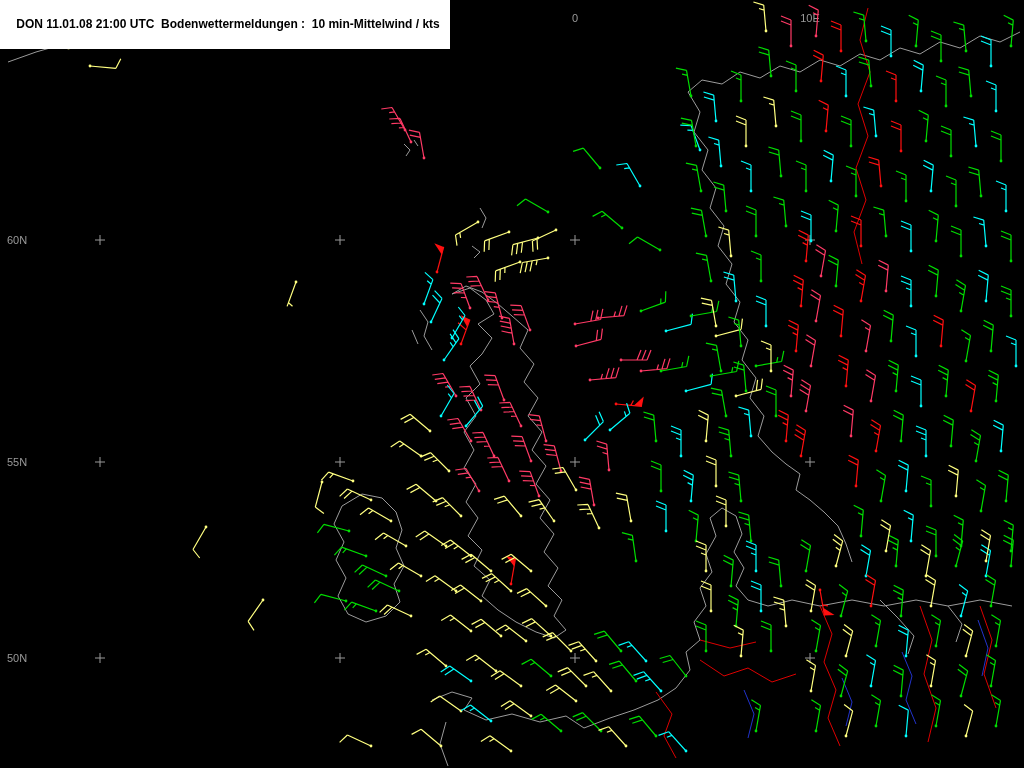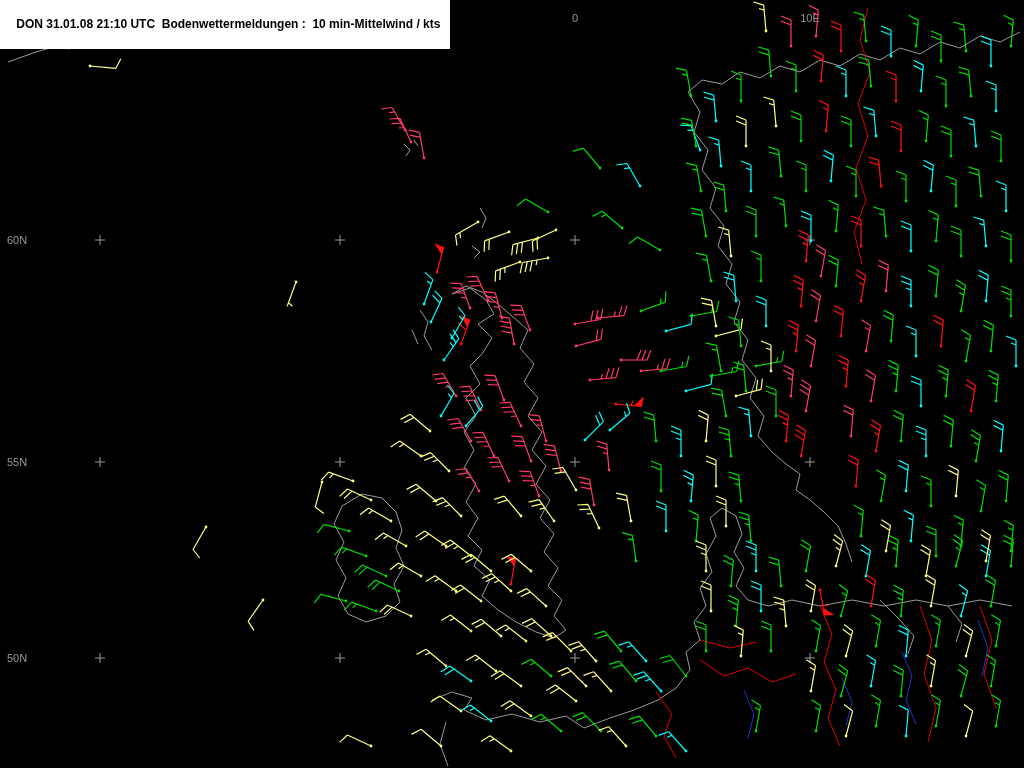--- a/index.html
+++ b/index.html
@@ -1369,15 +1369,15 @@
           <circle cx="986" cy="561" r="1.4" fill="#ffff80"></circle>
         </g>
         <g>
           <path d="M1011,551L1013.3,525.1M1013.3,525.1L1003.7,520.2M1012.8,530.1L1008,527.7" stroke="#00dd00" fill="none" stroke-width="1.2"></path>
           <circle cx="1011" cy="551" r="1.4" fill="#00dd00"></circle>
         </g>
       </g>
   </svg>
 
   <div class="titlebar">
-    <span>DON 31.01.08 21:10 UTC  Bodenwettermeldungen :  10 min-Mittelwind / kts</span>
+    <span>DON 11.01.08 21:00 UTC  Bodenwettermeldungen :  10 min-Mittelwind / kts</span>
   </div>
 </div>
 
 </body></html>

